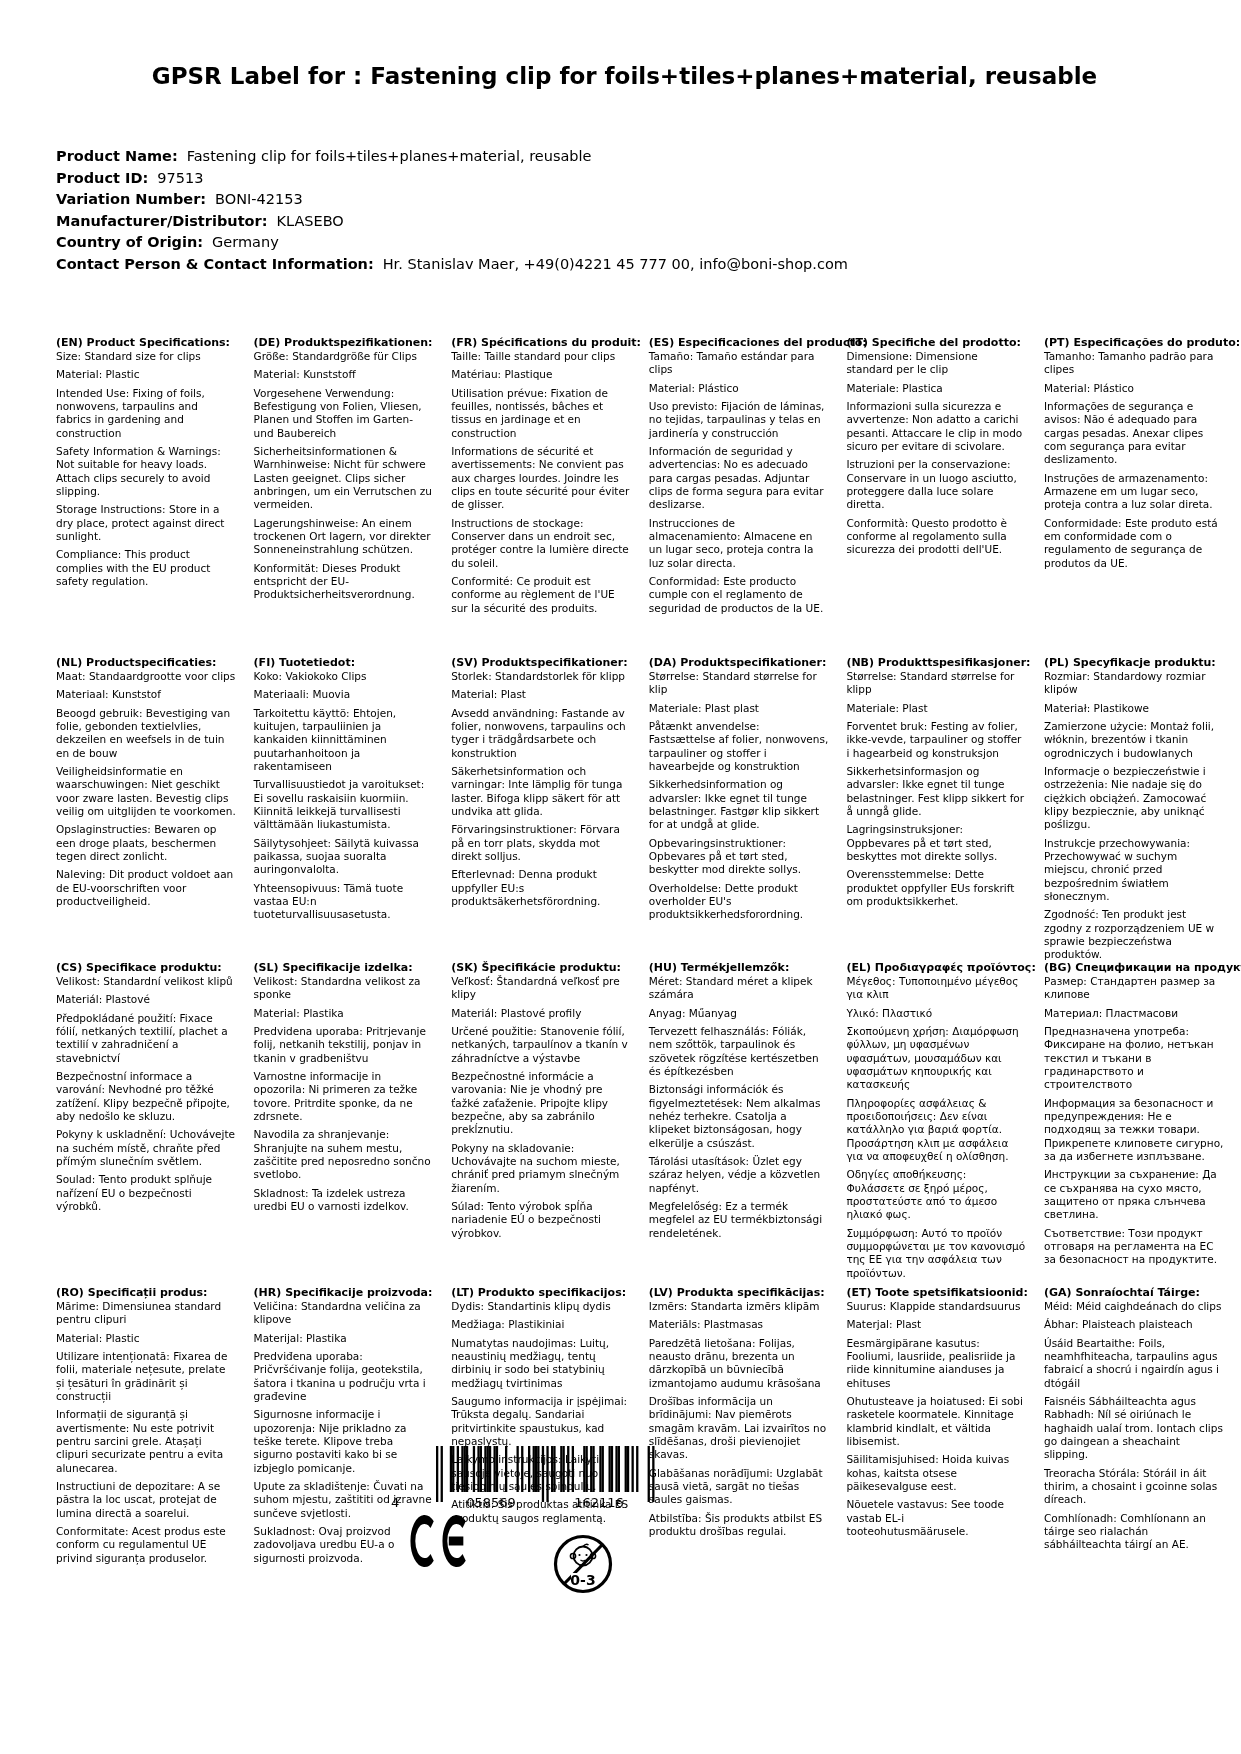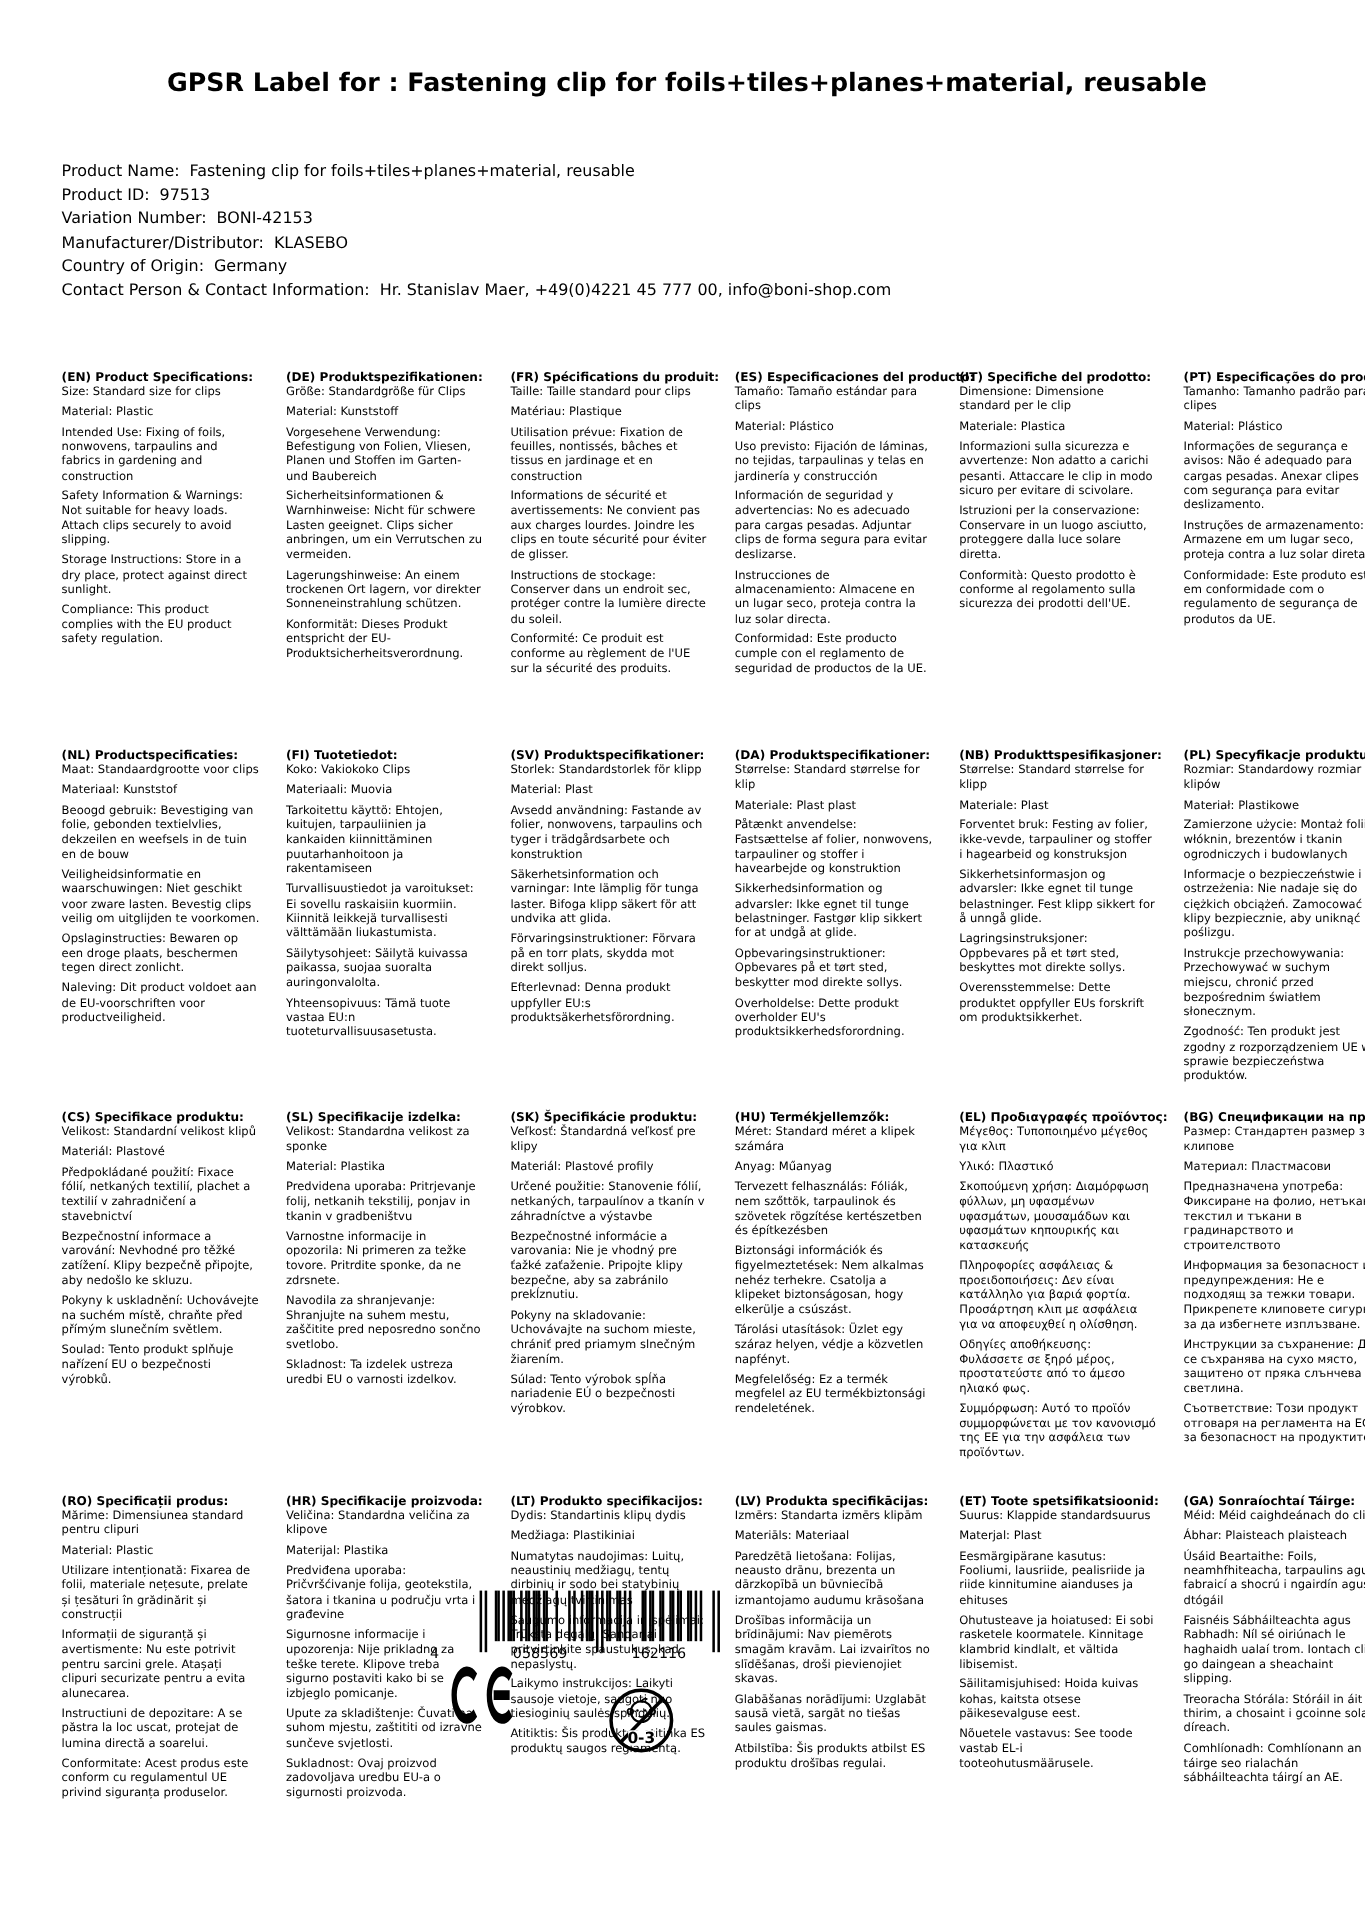--- a/index.html
+++ b/index.html
@@ -7,27 +7,26 @@
     width:1241px;height:1754px;background:#ffffff;color:#000;
     font-family:"DejaVu Sans","Liberation Sans",sans-serif;
     position:relative;overflow:hidden;
   }
   .title{
     position:absolute;top:56px;left:50%;transform:translateX(-50%);
     width:950px;margin:4px;text-align:center;
     font-size:23px;font-weight:bold;line-height:1.4;
   }
   .product-info{position:absolute;top:146px;left:56px;font-size:14.5px;line-height:21.5px;}
-  .info-label{font-weight:normal;}
+  .info-label{font-weight:bold;}
   .info-value{margin-left:9px;}
   .specs-grid{
     position:absolute;top:336px;left:56px;width:1168px;
     display:grid;grid-template-columns:repeat(6,180px);column-gap:17.6px;
     grid-template-rows:320px 305px 325px auto;
-    gap:24px;
   }
   .spec-heading{font-size:11px;font-weight:bold;margin:0 0 1px 0;white-space:nowrap;}
   .spec-block p{font-size:10.5px;line-height:1.27;margin:0 0 5px 0;}
   .barcode{position:absolute;left:384px;top:1444px;}
   .barcode svg rect{fill:#000;}
   .bc-digit{font-size:13px;fill:#000;font-family:"DejaVu Sans","Liberation Sans",sans-serif;}
   .ce-mark{position:absolute;left:410px;top:1514px;}
   .age-warning{position:absolute;left:552px;top:1508px;margin-top:24px;}
   .age-text{font-size:14px;font-weight:bold;fill:#000;font-family:"DejaVu Sans","Liberation Sans",sans-serif;}
 </style>
@@ -269,21 +268,21 @@
         <p>Medžiaga: Plastikiniai</p>
         <p>Numatytas naudojimas: Luitų, neaustinių medžiagų, tentų dirbinių ir sodo bei statybinių medžiagų tvirtinimas</p>
         <p>Saugumo informacija ir įspėjimai: Trūksta degalų. Sandariai pritvirtinkite spaustukus, kad nepaslystų.</p>
         <p>Laikymo instrukcijos: Laikyti sausoje vietoje, saugoti nuo tiesioginių saulės spindulių.</p>
         <p>Atitiktis: Šis produktas atitinka ES produktų saugos reglamentą.</p>
       </section>
 
   <section class="spec-block">
     <h3 class="spec-heading">(LV) Produkta specifikācijas:</h3>
   <p>Izmērs: Standarta izmērs klipām</p>
-        <p>Materiāls: Materiaal</p>
+        <p>Materiāls: Plastmasas</p>
         <p>Paredzētā lietošana: Folijas, neausto drānu, brezenta un dārzkopībā un būvniecībā izmantojamo audumu krāsošana</p>
         <p>Drošības informācija un brīdinājumi: Nav piemērots smagām kravām. Lai izvairītos no slīdēšanas, droši pievienojiet skavas.</p>
         <p>Glabāšanas norādījumi: Uzglabāt sausā vietā, sargāt no tiešas saules gaismas.</p>
         <p>Atbilstība: Šis produkts atbilst ES produktu drošības regulai.</p>
       </section>
 
   <section class="spec-block">
     <h3 class="spec-heading">(ET) Toote spetsifikatsioonid:</h3>
   <p>Suurus: Klappide standardsuurus</p>
         <p>Materjal: Plast</p>

